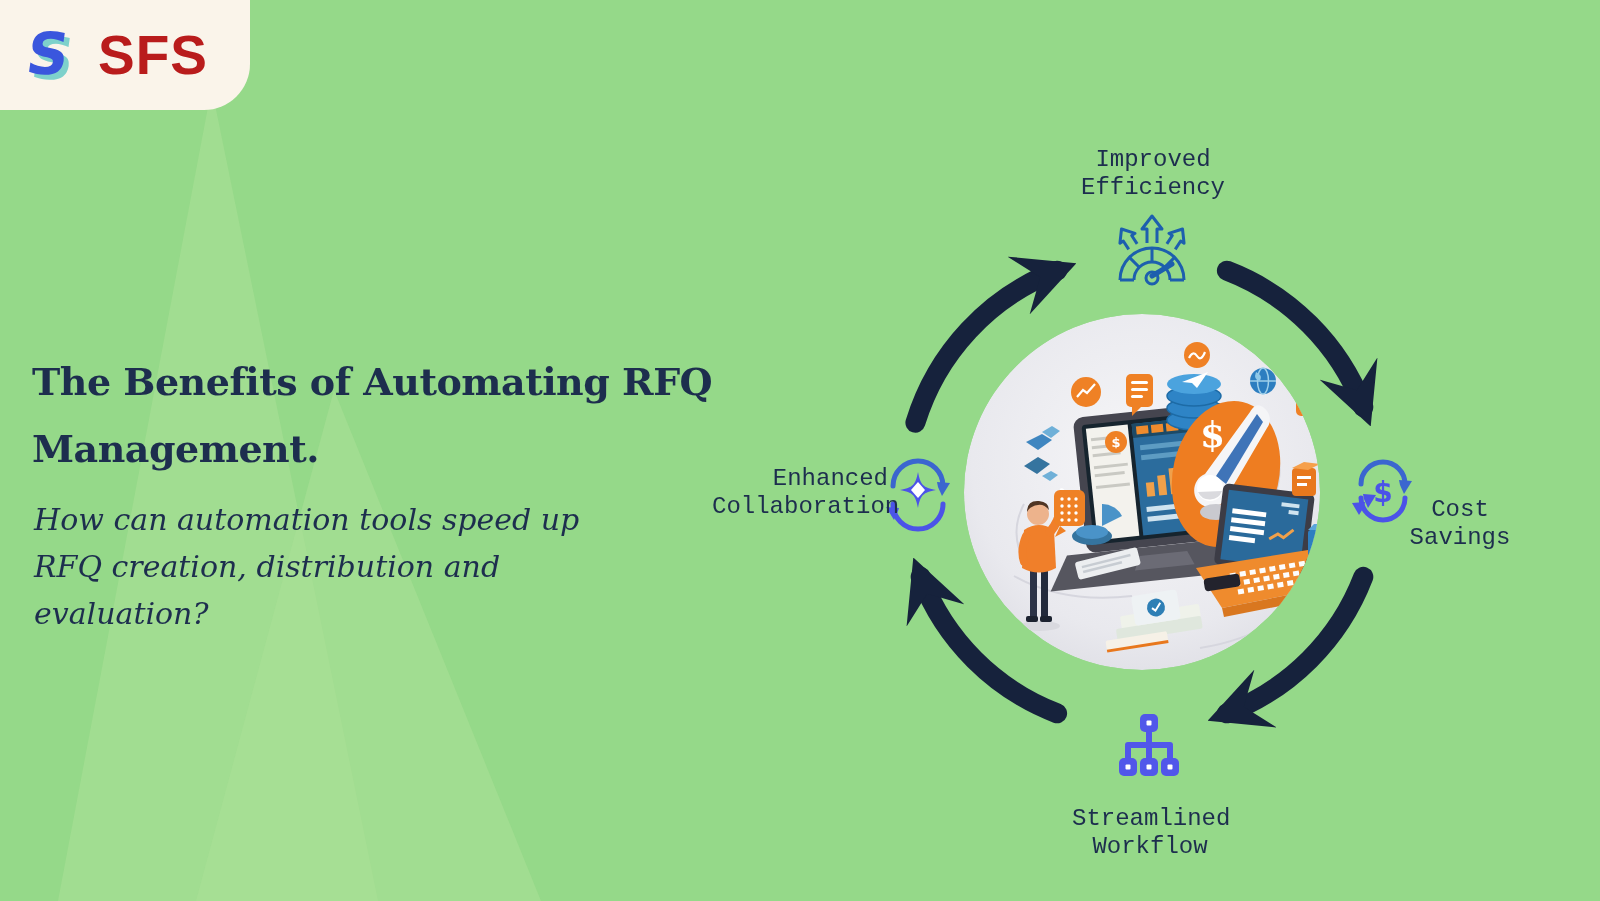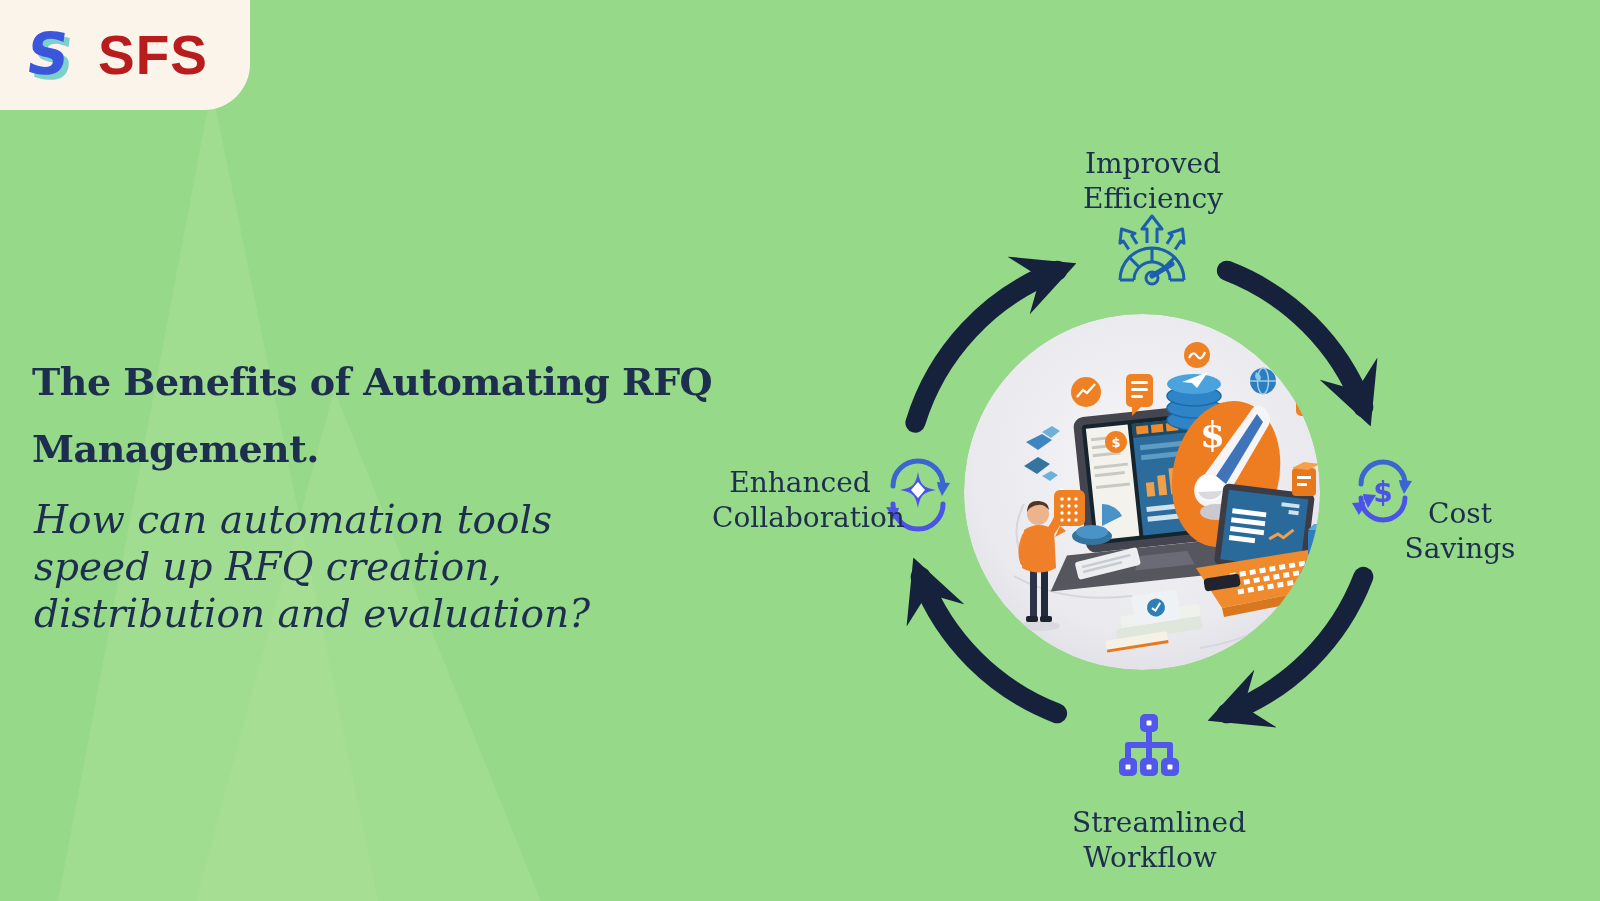--- a/index.html
+++ b/index.html
@@ -12,29 +12,29 @@
              border-radius:0 0 46px 0;display:flex;align-items:center;gap:10px;
              padding-left:26px;box-sizing:border-box;}
   .logo-s{position:relative;width:62px;height:66px;font-family:"DejaVu Sans",sans-serif;font-weight:bold;}
   .logo-s span{position:absolute;font-size:58px;line-height:64px;transform:skewX(-8deg);}
   .logo-s .s-teal{left:6px;top:5px;color:#7ed1cb;}
   .logo-s .s-blue{left:1px;top:0;color:#3a56dd;}
   .logo-text{font-family:"Liberation Sans","DejaVu Sans",sans-serif;font-weight:bold;
              font-size:55px;color:#b91c1c;letter-spacing:1px;}
   .title{position:absolute;left:32px;top:348px;width:724px;font-size:38px;line-height:67px;
          font-weight:600;letter-spacing:-.5px;}
-  .subtitle{position:absolute;left:34px;top:496px;width:600px;font-size:39px;line-height:47px;
+  .subtitle{position:absolute;left:34px;top:496px;width:600px;font-size:30px;line-height:47px;
             font-style:italic;}
   .cycle{position:absolute;inset:0;}
   #ring{position:absolute;inset:0;}
-  .cycle-label{position:absolute;font-size:28px;line-height:35px;text-align:center;color:#1d2e4e;}
+  .cycle-label{position:absolute;font-size:24px;line-height:28px;text-align:center;color:#1d2e4e;font-family:Liberation Mono, monospace;}
   .lbl-top{left:1077px;top:146px;width:152px;}
   .lbl-right{left:1404px;top:460px;width:112px;margin-top:36px;}
   .lbl-bottom{left:1072px;top:805px;width:156px;}
-  .lbl-left{left:712px;top:465px;width:176px;}
+  .lbl-left{left:712px;top:465px;width:176px;text-align:right;}
   .icon{position:absolute;}
   .icon-gauge{left:1108px;top:212px;}
   .icon-dollar{left:1348px;top:457px;}
   .icon-flow{left:1116px;top:712px;}
   .icon-sparkle{left:881px;top:458px;}
   .illus-wrap{position:absolute;left:964px;top:314px;width:356px;height:356px;}
 </style>
 </head>
 <body>
 

